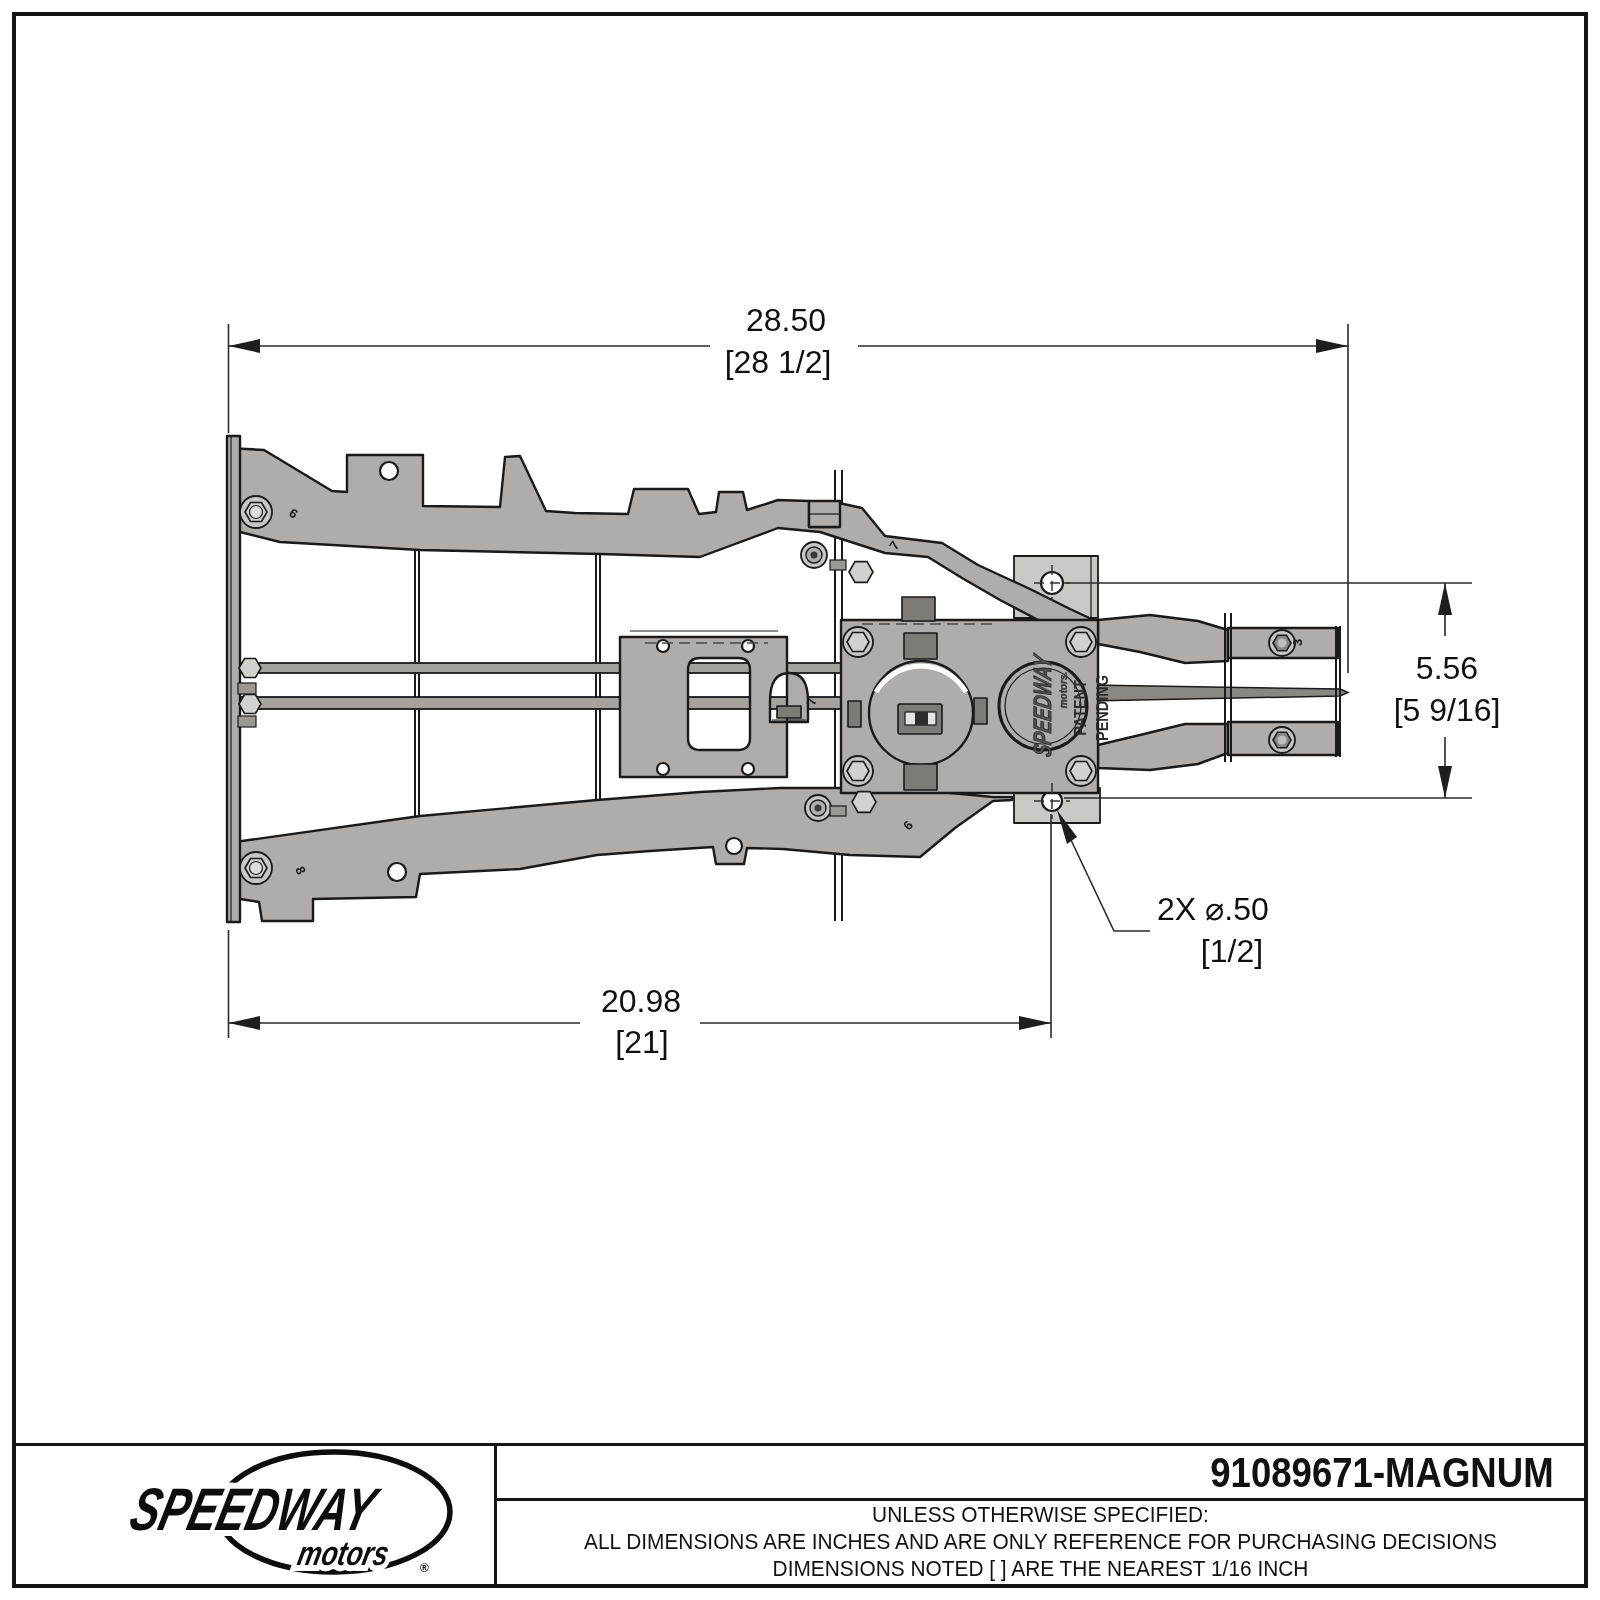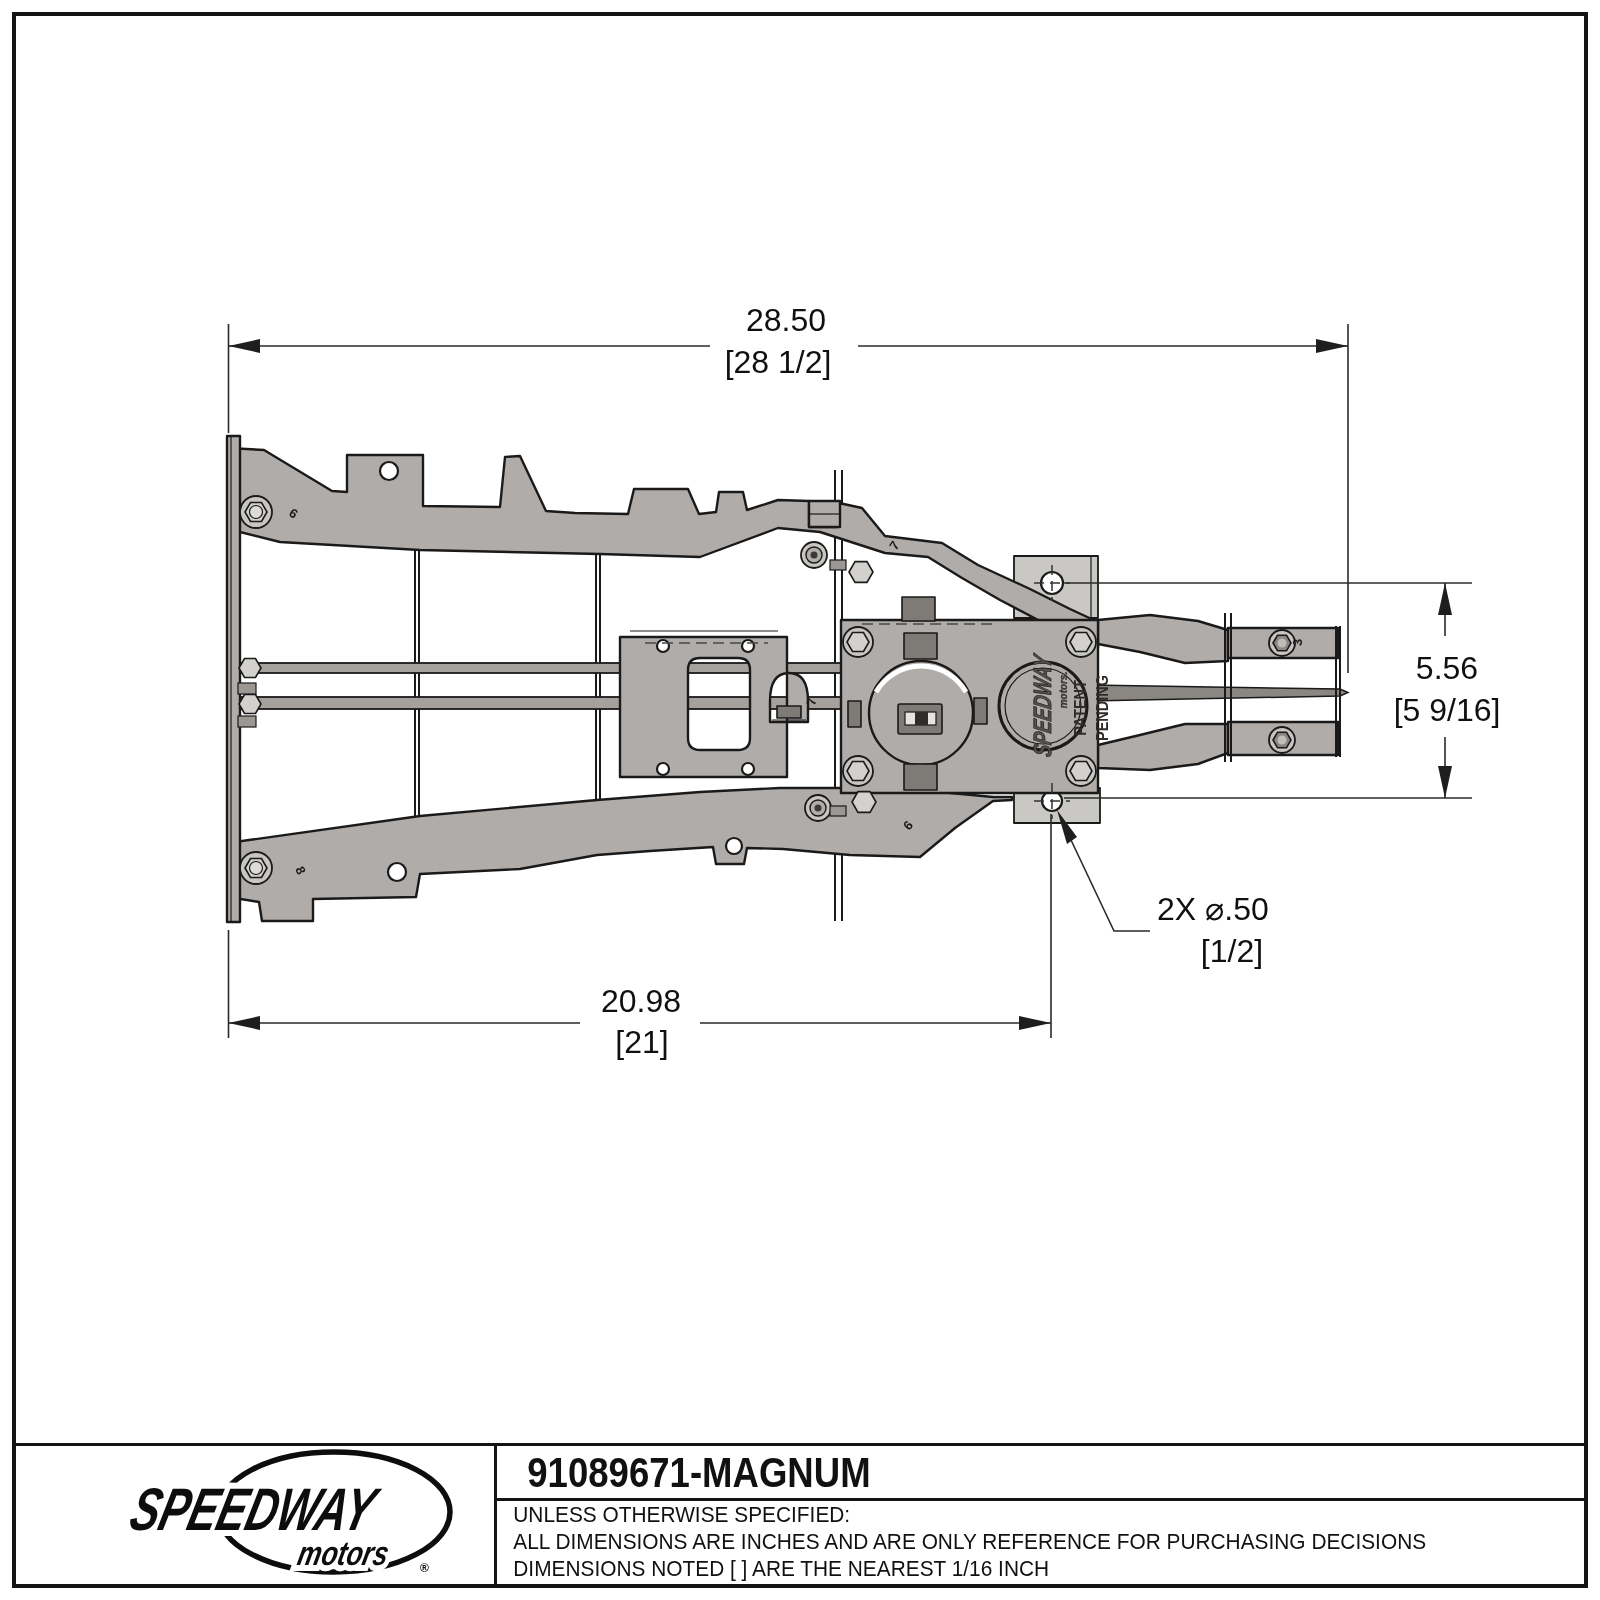--- a/index.html
+++ b/index.html
@@ -27,23 +27,23 @@
   .dimtext{font-size:32px;fill:#101010}
   .stamp{font-size:13px;font-weight:bold;fill:#1b1a19}
   .plate-logo{font-size:25px;font-weight:bold;font-style:italic;fill:#55524e;stroke:#23211f;stroke-width:.8}
   .plate-logo-sub{font-size:10px;font-weight:bold;font-style:italic;fill:#444240;stroke:#23211f;stroke-width:.3}
   .patent{font-size:17px;font-weight:bold;fill:#2e2c29}
 
   
   .tb{position:absolute;left:16px;right:16px;bottom:16px;height:141px;border-top:3px solid #141414;display:flex;box-sizing:border-box;background:#fff}
   .tb-logo{width:478px;border-right:3px solid #141414;position:relative;overflow:hidden;flex:0 0 auto}
   .tb-right{flex:1;display:flex;flex-direction:column;min-width:0}
-  .tb-part{height:52px;border-bottom:3px solid #141414;display:flex;align-items:center;justify-content:flex-start;flex:0 0 auto}
+  .tb-part{height:52px;border-bottom:3px solid #141414;display:flex;align-items:center;justify-content:flex-end;flex:0 0 auto}
   .tb-part span{display:inline-block;font-weight:bold;font-size:43px;letter-spacing:0;transform:scaleX(.85)}
-  .tb-notes{flex:1;display:flex;flex-direction:column;justify-content:center;font-size:21.5px;line-height:27px}
+  .tb-notes{flex:1;display:flex;flex-direction:column;justify-content:center;text-align:center;font-size:21.5px;line-height:27px}
   .tb-notes div{transform:scaleX(.97)}
   .logo-svg text{paint-order:stroke;stroke:#ffffff;stroke-width:12px;fill:#0d0d0d}
   .logo-svg .reg{stroke-width:3px}
 </style>
 </head>
 <body>
 
 <div class="sheet-border"></div>
 
 <svg class="main" width="1600" height="1600" viewBox="0 0 1600 1600">

